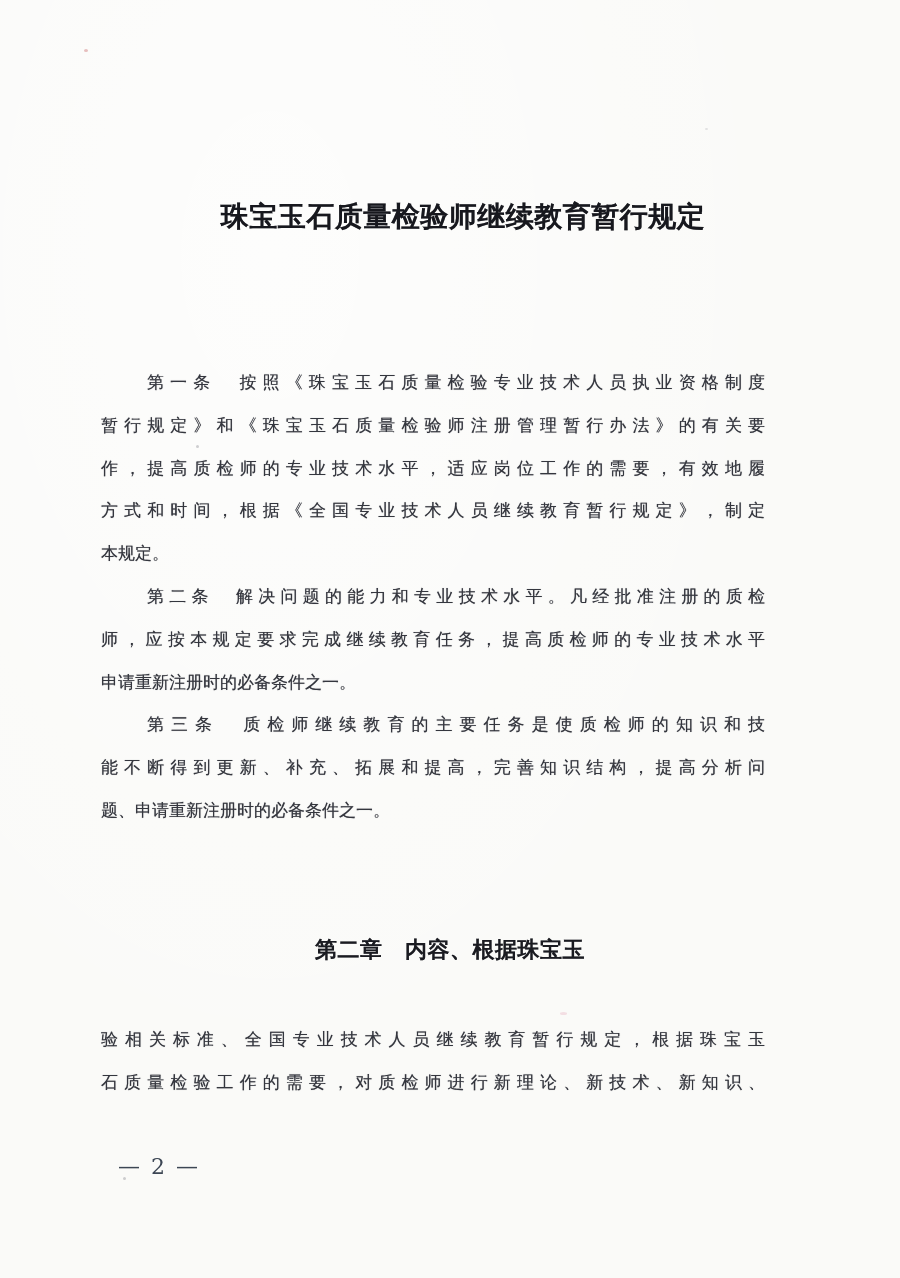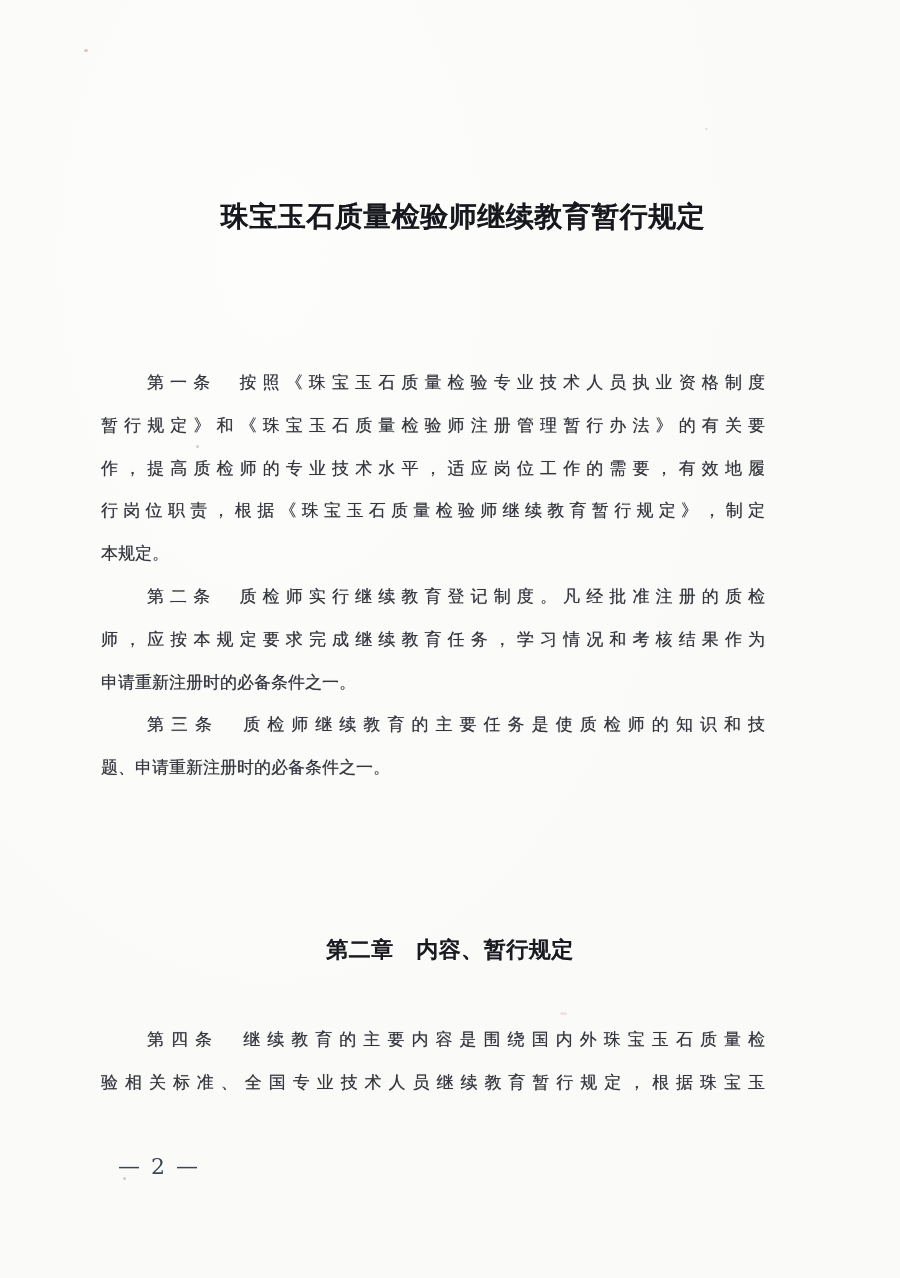--- a/index.html
+++ b/index.html
@@ -94,34 +94,35 @@
 
 <div class="page">
 
   <h1 class="doc-title">珠宝玉石质量检验师继续教育暂行规定</h1>
 
 
   <div class="body-block block1">
     <div class="tline indent just">第一条　按照《珠宝玉石质量检验专业技术人员执业资格制度</div>
     <div class="tline just">暂行规定》和《珠宝玉石质量检验师注册管理暂行办法》的有关要</div>
     <div class="tline just">作，提高质检师的专业技术水平，适应岗位工作的需要，有效地履</div>
-    <div class="tline just">行岗位职责，根据《珠宝玉石质量检验师继续教育暂行规定》，制定</div>
+    <div class="tline just">方式和时间，根据《全国专业技术人员继续教育暂行规定》，制定</div>
     <div class="tline">本规定。</div>
-    <div class="tline indent just">第二条　质检师实行继续教育登记制度。凡经批准注册的质检</div>
-    <div class="tline just">师，应按本规定要求完成继续教育任务，学习情况和考核结果作为</div>
+    <div class="tline indent just">第二条　解决问题的能力和专业技术水平。凡经批准注册的质检</div>
+    <div class="tline just">师，应按本规定要求完成继续教育任务，提高质检师的专业技术水平</div>
     <div class="tline">申请重新注册时的必备条件之一。</div>
     <div class="tline indent just">第三条　质检师继续教育的主要任务是使质检师的知识和技</div>
+    <div class="tline just">能不断得到更新、补充、拓展和提高，完善知识结构，提高分析问</div>
     <div class="tline">题、申请重新注册时的必备条件之一。</div>
   </div>
 
-  <div class="chapter-heading ch2">第二章　内容、暂行规定</div>
+  <div class="chapter-heading ch2">第二章　内容、根据珠宝玉</div>
 
   <div class="body-block block2">
-    <div class="tline indent just">第四条　继续教育的主要内容是围绕国内外珠宝玉石质量检</div>
     <div class="tline just">验相关标准、全国专业技术人员继续教育暂行规定，根据珠宝玉</div>
+    <div class="tline just">石质量检验工作的需要，对质检师进行新理论、新技术、新知识、</div>
   </div>
 
   <div class="page-footer">— 2 —</div>
 
   <div class="speck speck-a"></div>
   <div class="speck speck-b"></div>
   <div class="speck speck-c"></div>
   <div class="speck speck-d"></div>
   <div class="speck speck-e"></div>
 

